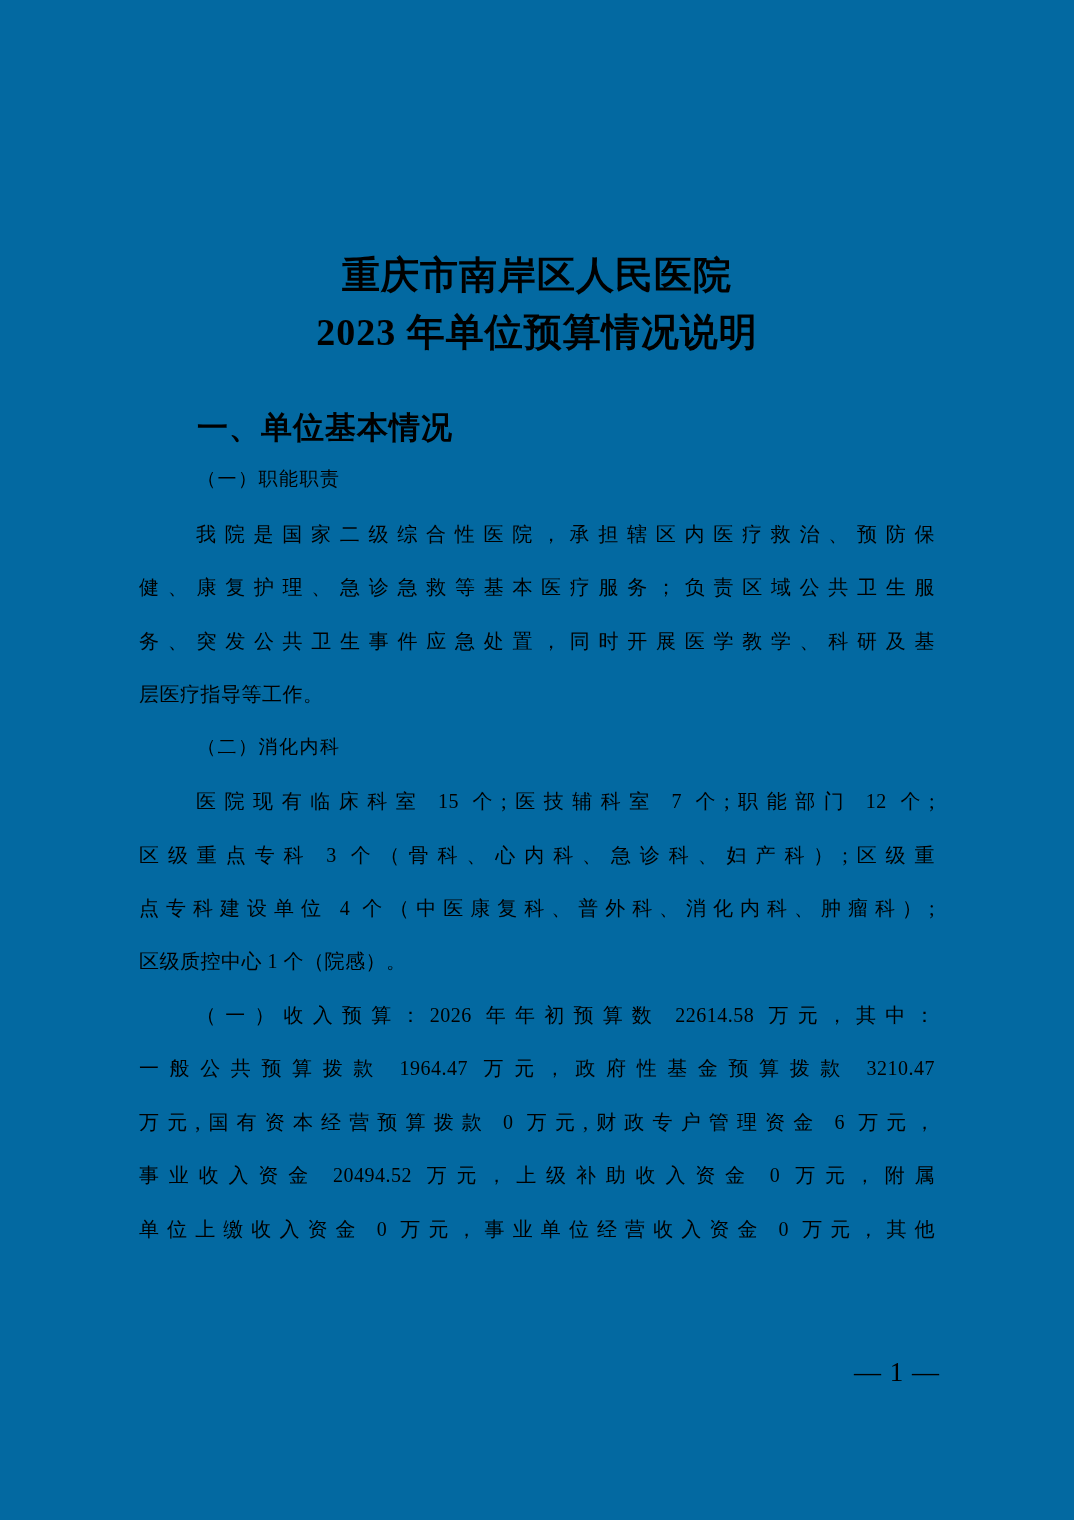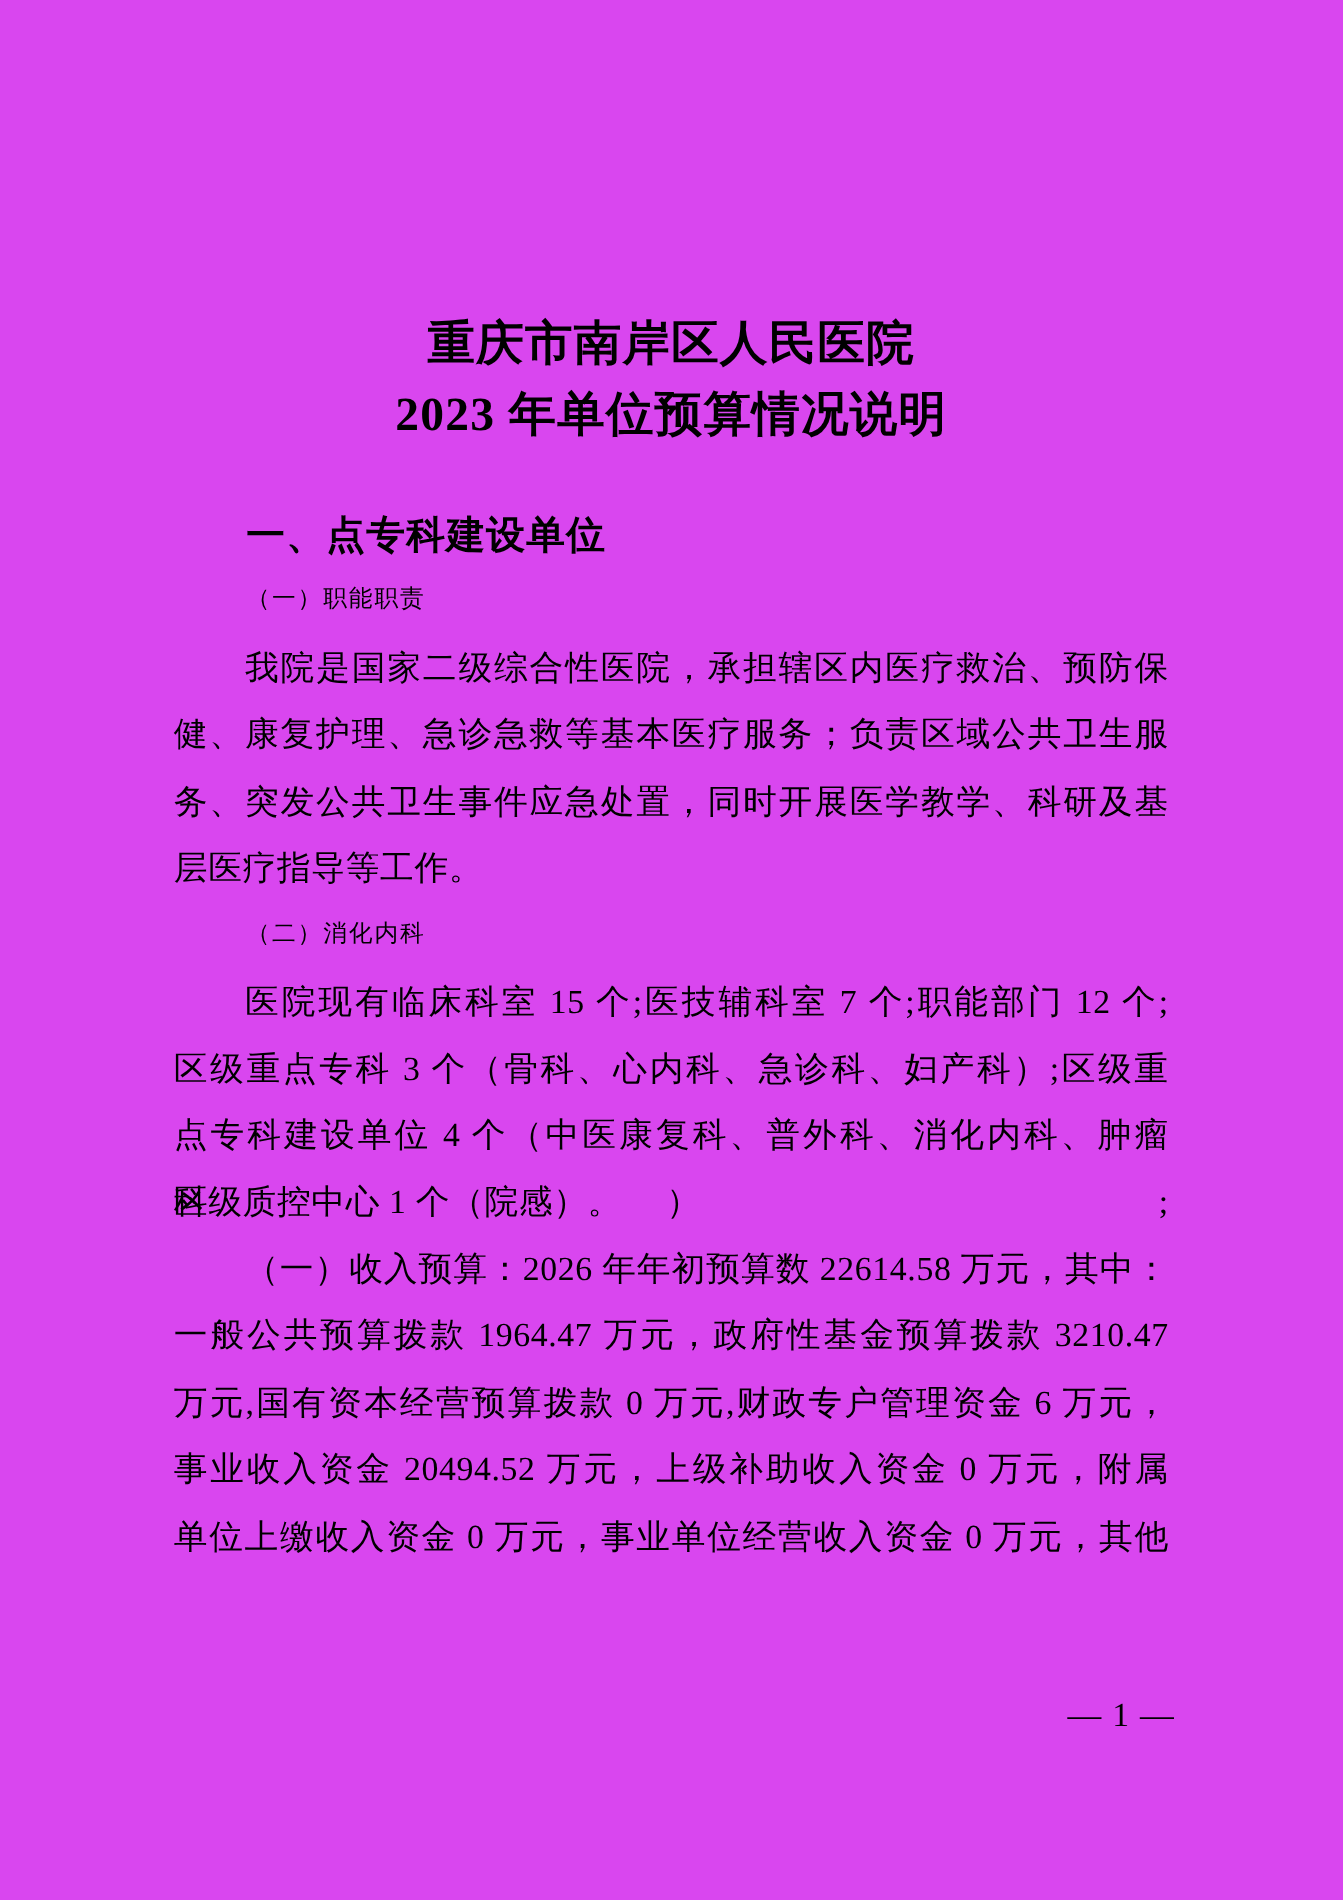--- a/index.html
+++ b/index.html
@@ -10,21 +10,21 @@
     position: relative;
     color: #000000;
     font-family: "Liberation Serif", "DejaVu Serif", serif;
     overflow: hidden;
   }
   .page {
     position: absolute;
     top: 0; left: 0;
     width: 1074px;
     height: 1520px;
-    background: #d946ef;
+    background: #0369a1;
   }
   .title {
     position: absolute;
     top: 247px;
     left: 0;
     width: 1074px;
     text-align: center;
   }
   .title-line {
     font-size: 38px;
@@ -35,21 +35,21 @@
   }
   .content {
     position: absolute;
     top: 401px;
     left: 139px;
     width: 796px;
   }
   .line {
     height: 53.45px;
     line-height: 53.45px;
-    font-size: 27px;
+    font-size: 20px;
     letter-spacing: 0.5px;
   }
   .h1 {
     font-size: 31px;
     font-weight: bold;
     font-family: "Liberation Sans", "DejaVu Sans", sans-serif;
     text-indent: 58px;
     letter-spacing: 1px;
   }
   .sub {
@@ -76,21 +76,21 @@
 <body>
 
 <div class="page">
 
   <header class="title">
     <div class="title-line">重庆市南岸区人民医院</div>
     <div class="title-line">2023 年单位预算情况说明</div>
   </header>
 
   <main class="content">
-    <div class="line h1">一、点专科建设单位</div>
+    <div class="line h1">一、单位基本情况</div>
     <div class="line sub">（一）职能职责</div>
     <div class="line indent fill">我院是国家二级综合性医院，承担辖区内医疗救治、预防保</div>
     <div class="line fill">健、康复护理、急诊急救等基本医疗服务；负责区域公共卫生服</div>
     <div class="line fill">务、突发公共卫生事件应急处置，同时开展医学教学、科研及基</div>
     <div class="line">层医疗指导等工作。</div>
     <div class="line sub">（二）消化内科</div>
     <div class="line indent fill">医院现有临床科室 15 个;医技辅科室 7 个;职能部门 12 个;</div>
     <div class="line fill">区级重点专科 3 个（骨科、心内科、急诊科、妇产科）;区级重</div>
     <div class="line fill">点专科建设单位 4 个（中医康复科、普外科、消化内科、肿瘤科）;</div>
     <div class="line">区级质控中心 1 个（院感）。</div>

